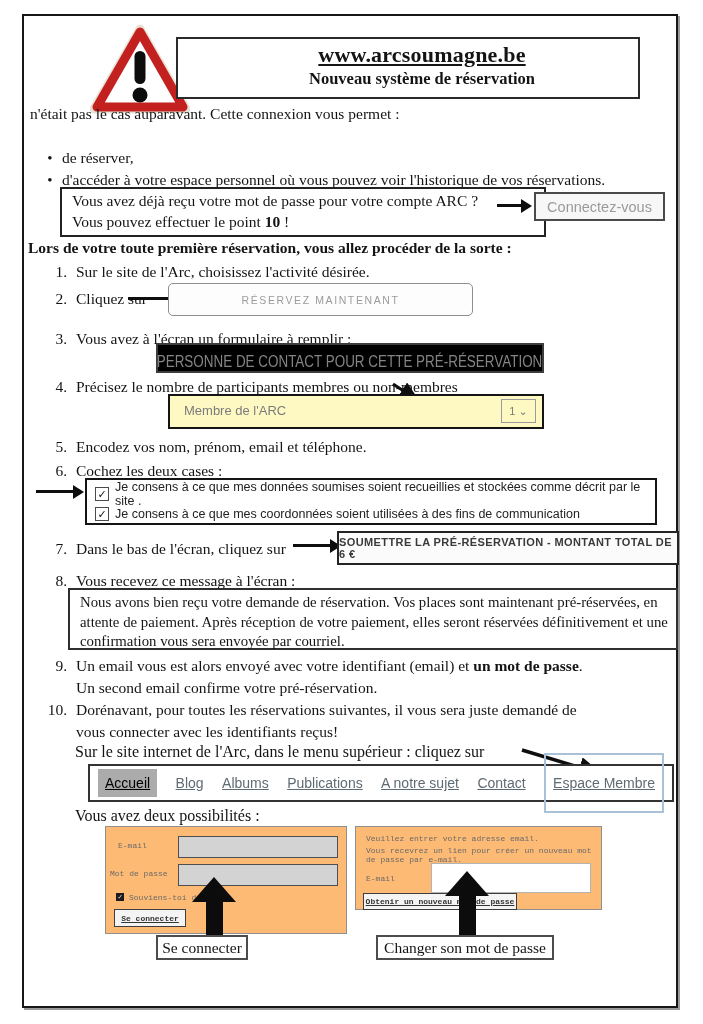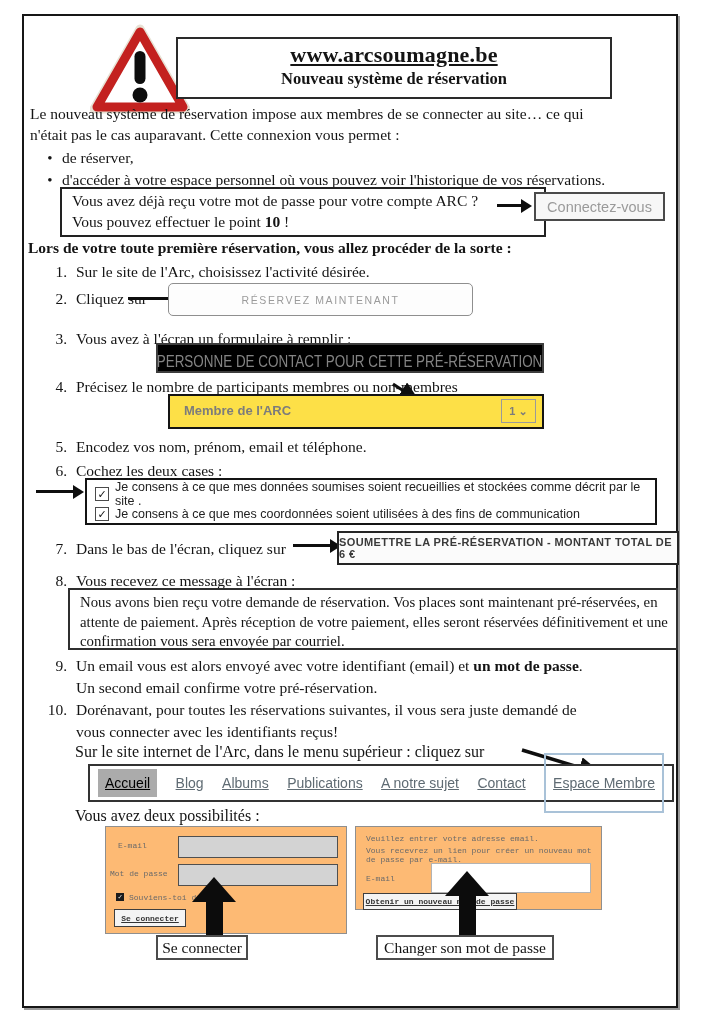--- a/index.html
+++ b/index.html
@@ -3,21 +3,21 @@
 <meta charset="utf-8">
 <style>
   html,body{margin:0;padding:0;background:#ffffff;}
   .page{position:relative;width:703px;height:1024px;background:#ffffff;overflow:hidden;
         font-family:"Liberation Serif", serif;color:#141414;}
   .abs{position:absolute;}
   .frame{left:22px;top:14px;width:652px;height:990px;border:2px solid #161616;
          box-shadow:2px 2px 0 #9a9a9a;}
   
   .warn{left:90px;top:24px;width:100px;height:90px;}
-  .hdrbox{left:176px;top:37px;width:432px;height:58px;border:2px solid #2a2a2a;text-align:center;background:#fff;}
+  .hdrbox{left:176px;top:37px;width:432px;height:58px;border:2px solid #2a2a2a;text-align:center;background:#fff;padding-left:28px;}
   .site{font-size:22px;font-weight:bold;text-decoration:underline;margin-top:3px;letter-spacing:.2px;}
   .subt{font-size:16.5px;font-weight:bold;margin-top:1px;}
   
   .serif{font-size:15.5px;line-height:21px;}
   .intro{left:30px;top:103px;width:648px;}
   .bul{left:38px;top:147px;width:640px;}
   .bul .row{display:flex;line-height:22px;}
   .bul .dot{width:24px;text-align:center;font-size:15px;}
   
   .notebox{left:60px;top:187px;width:472px;height:45px;border:2px solid #222;
@@ -37,21 +37,21 @@
   .sheading{left:28px;top:239px;font-size:15.5px;font-weight:bold;}
   .step{position:absolute;left:40px;font-size:15.5px;line-height:22px;display:flex;}
   .step .num{display:inline-block;width:27px;text-align:right;margin-right:9px;flex:0 0 27px;}
   .rsvbtn{left:168px;top:283px;width:303px;height:31px;border:1.5px solid #8f8f8f;border-radius:5px;
           background:#fdfdfd;color:#9b9b9b;font-family:"Liberation Sans",sans-serif;font-size:10.5px;
           font-weight:normal;letter-spacing:1.6px;display:flex;align-items:center;justify-content:center;}
   .formhdr{left:156px;top:343px;width:384px;height:26px;border:2px solid #3d3d3d;background:#000000;
            display:flex;align-items:flex-end;justify-content:center;}
   .formhdr span{font-family:"Liberation Sans",sans-serif;font-size:16px;color:#848484;
                 white-space:nowrap;display:inline-block;transform:scaleX(.84);}
-  .drop{left:168px;top:394px;width:372px;height:31px;border:2px solid #141414;background:#fde047;font-weight:bold;}
+  .drop{left:168px;top:394px;width:372px;height:31px;border:2px solid #141414;background:#fef9c3;}
   .droplabel{position:absolute;left:14px;top:7px;font-family:"Liberation Sans",sans-serif;
              font-size:13px;color:#7c7c7c;}
   .dropval{position:absolute;right:6px;top:3px;width:33px;height:22px;border:1.5px solid #9a9a9a;
            display:flex;align-items:center;justify-content:center;gap:3px;
            font-family:"Liberation Sans",sans-serif;font-size:11px;color:#7c7c7c;}
   .consent{left:85px;top:478px;width:572px;height:47px;border:2px solid #141414;background:#fff;
            padding:4px 0 0 8px;box-sizing:border-box;}
   .crow{display:flex;align-items:center;gap:6px;height:20px;
         font-family:"Liberation Sans",sans-serif;font-size:12.5px;color:#222;}
   .cbx{width:12px;height:12px;border:1.5px solid #4a4a4a;flex:0 0 12px;display:flex;align-items:center;
@@ -98,21 +98,20 @@
     <rect x="44.5" y="27" width="11" height="33" rx="5.5" fill="#0d0d0d"></rect>
     <circle cx="50" cy="71" r="7.5" fill="#0d0d0d"></circle>
   </svg>
 
   <div class="abs hdrbox">
     <div class="site">www.arcsoumagne.be</div>
     <div class="subt">Nouveau système de réservation</div>
   </div>
 
   <div class="abs intro serif">
-    <div>Le nouveau système de réservation impose aux membres de se connecter au site… ce qui</div>
     <div>n'était pas le cas auparavant.  Cette connexion vous permet :</div>
   </div>
   <div class="abs bul serif">
     <div class="row">
         <span class="dot">•</span>
       <span>de réserver,</span>
       </div>
     <div class="row">
         <span class="dot">•</span>
       <span>d'accéder à votre espace personnel où vous pouvez voir l'historique de vos réservations.</span>

